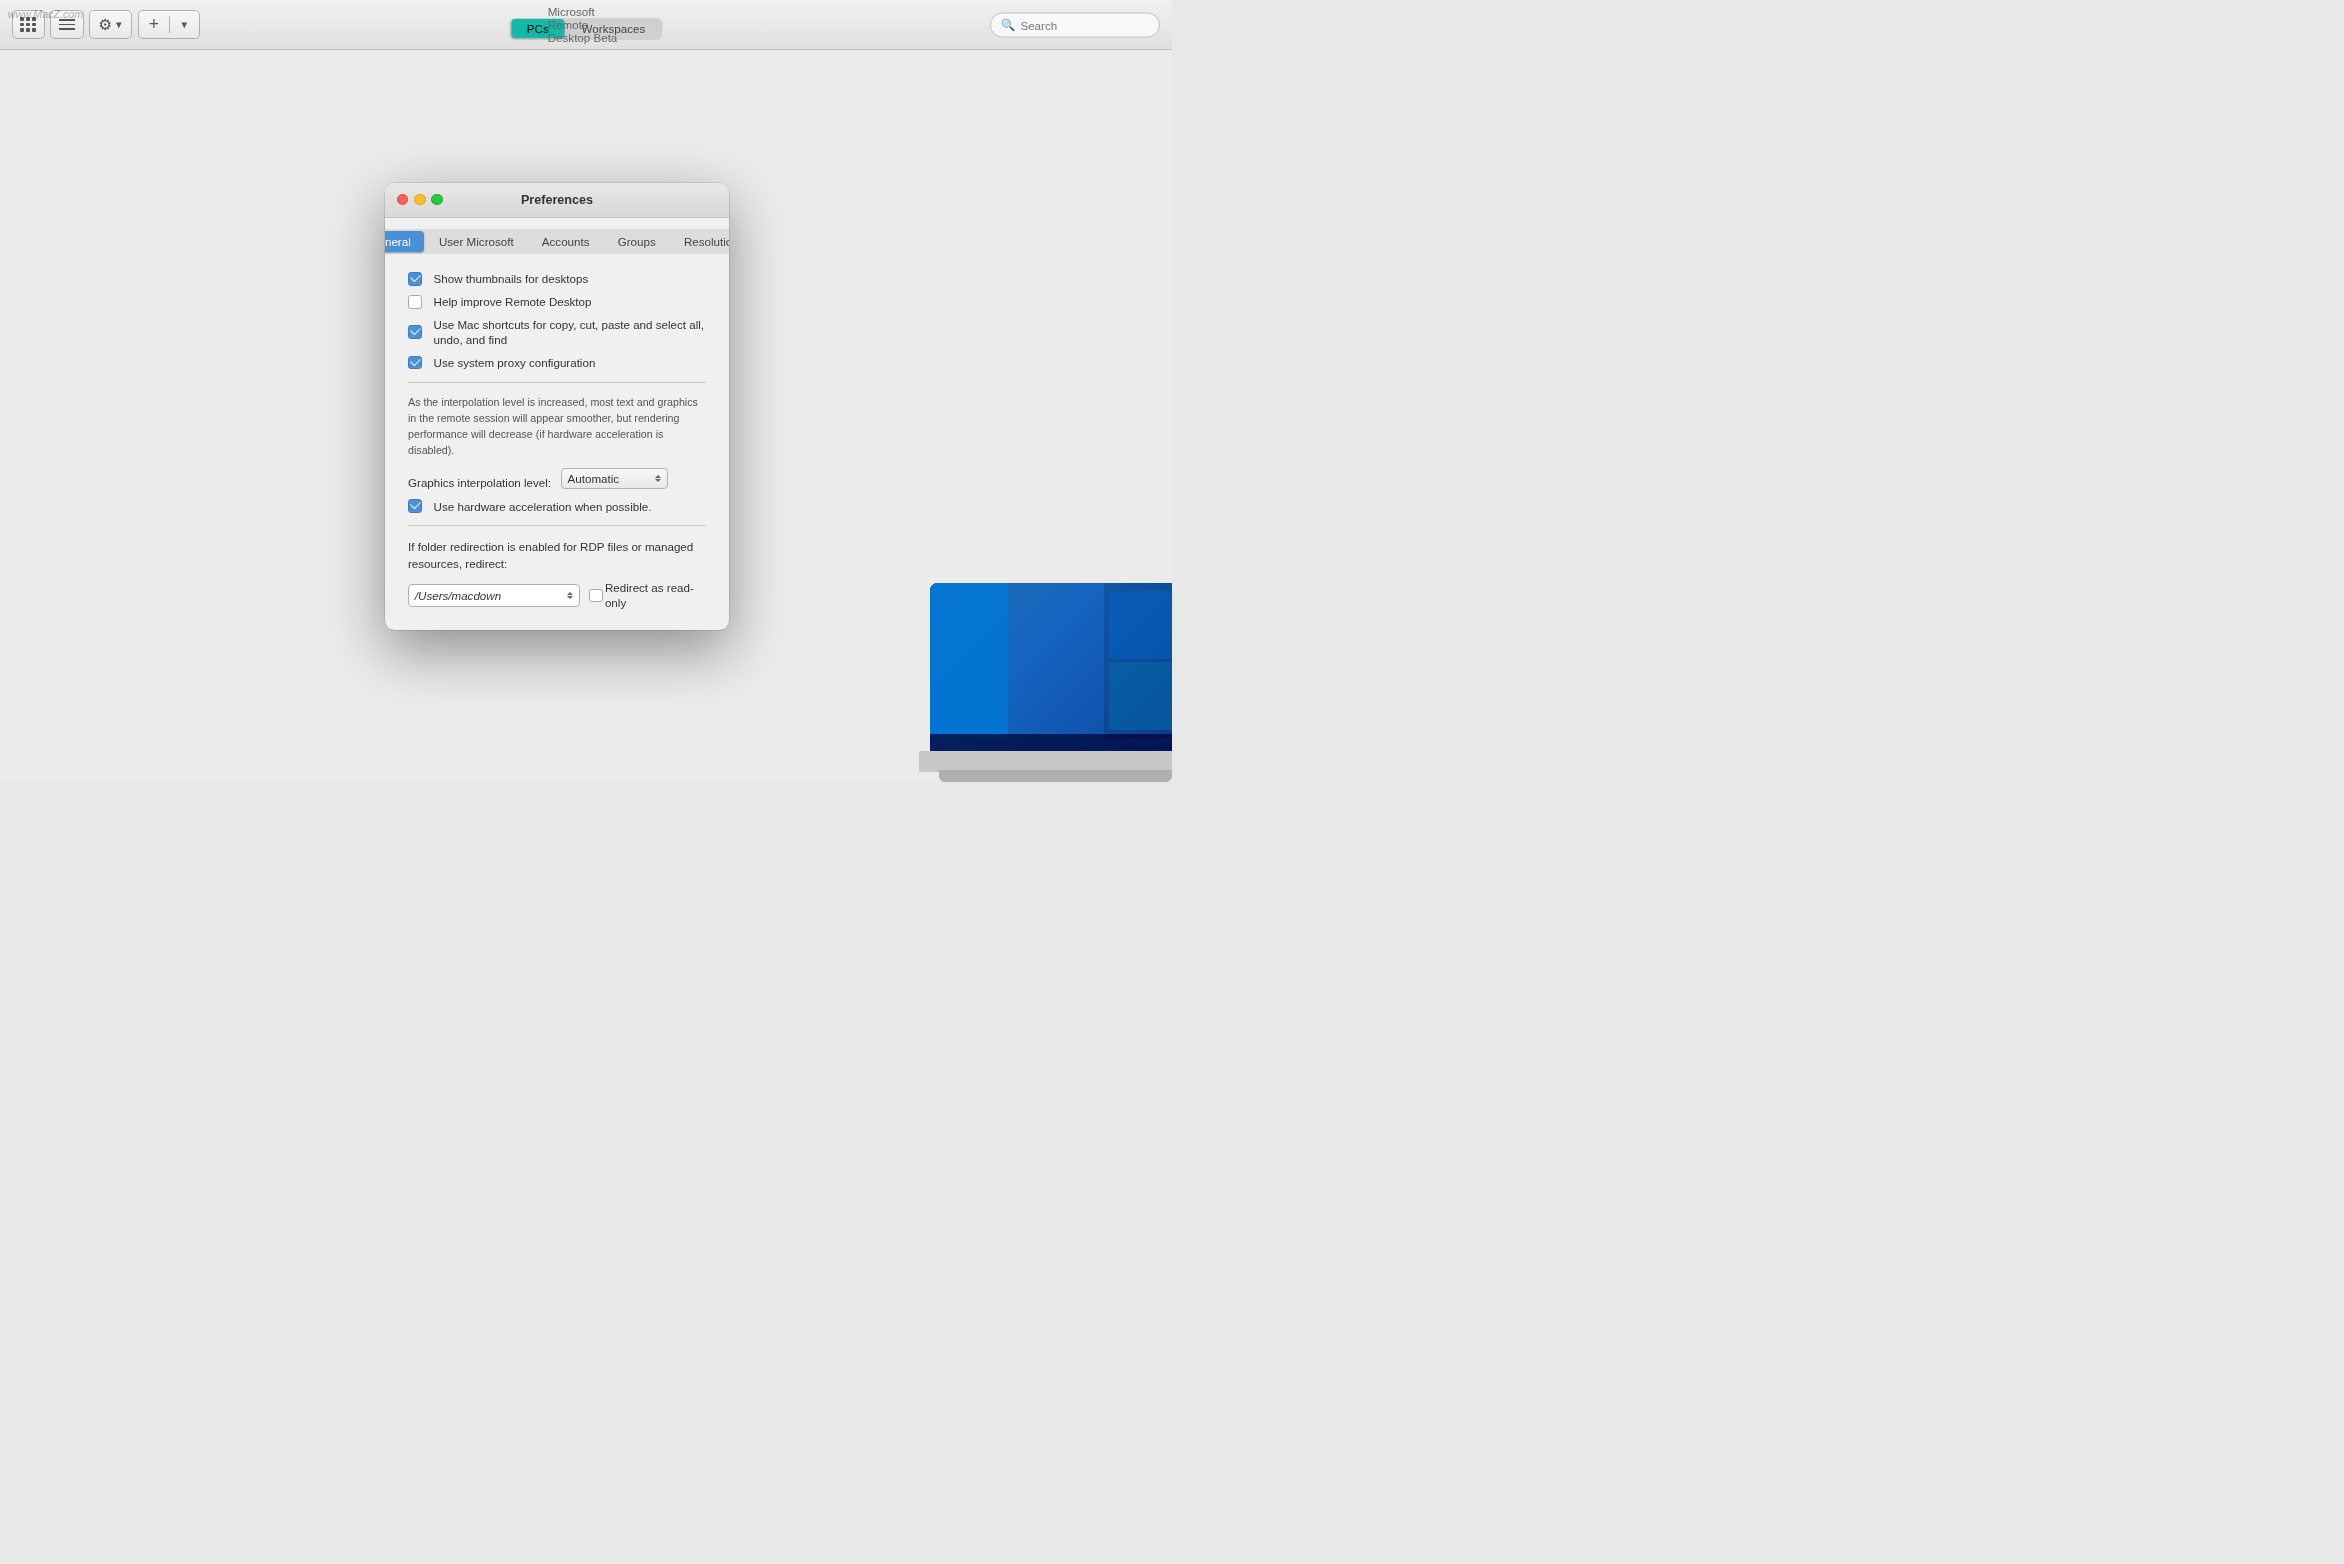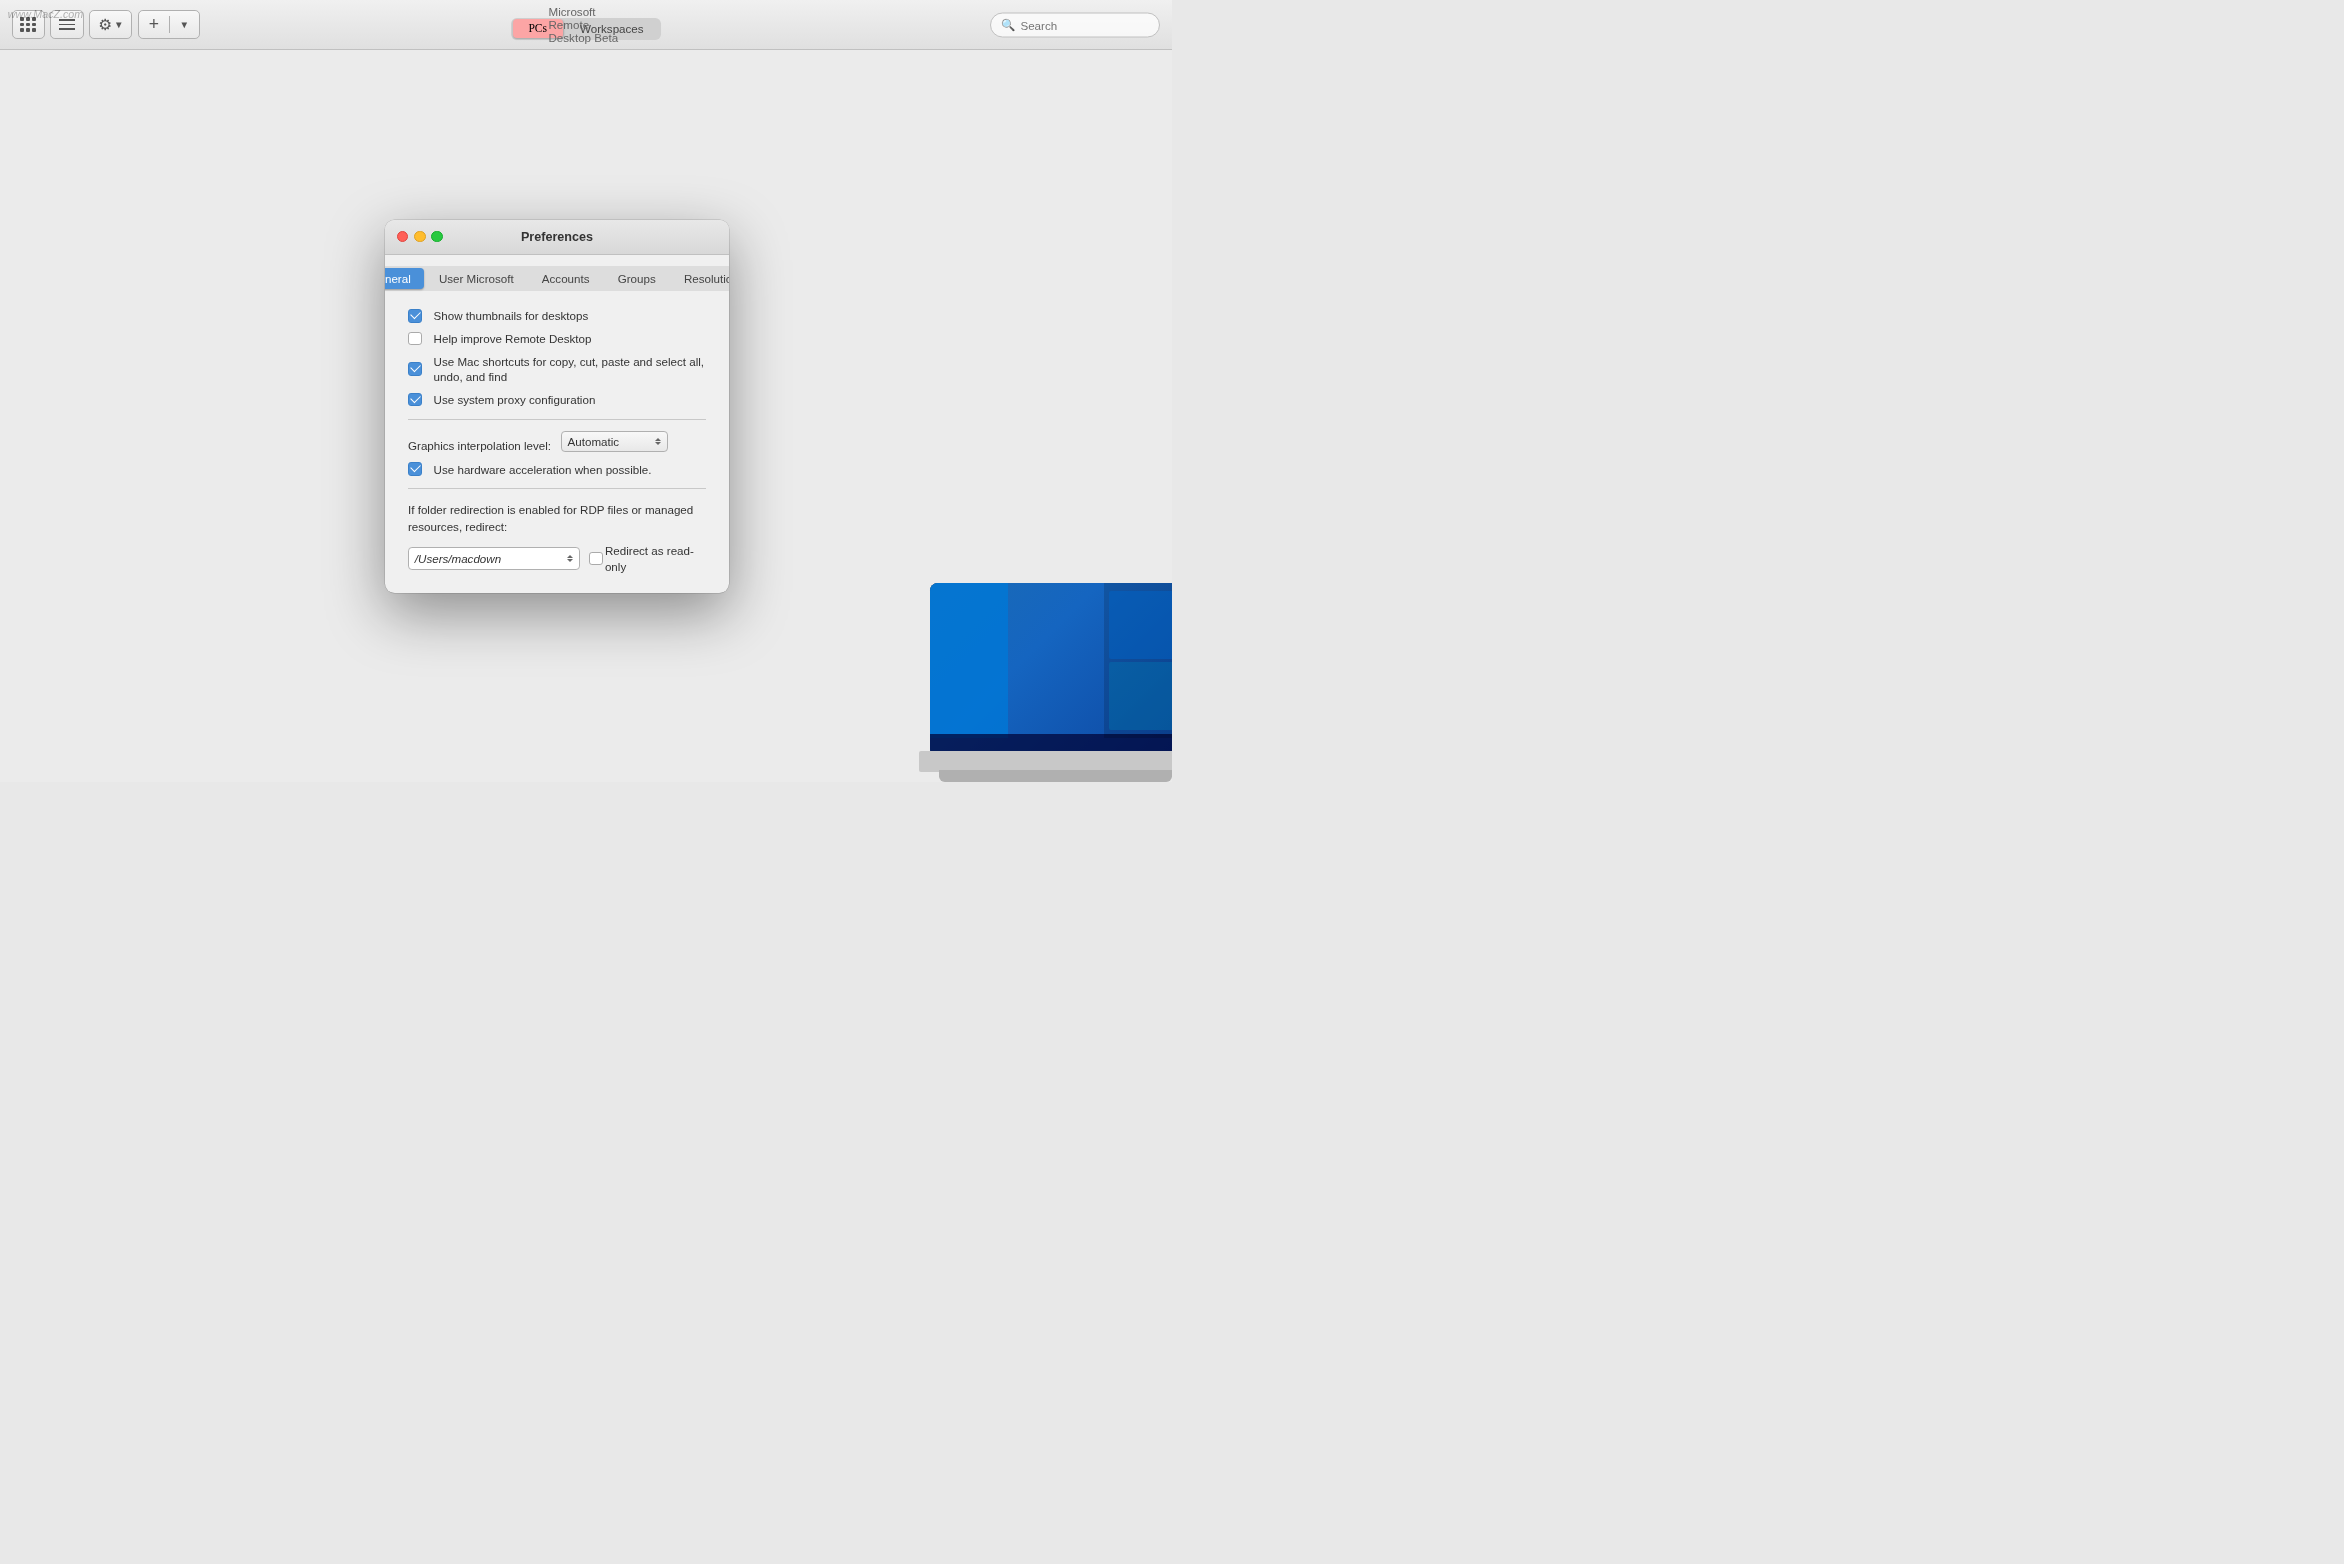--- a/index.html
+++ b/index.html
@@ -96,24 +96,23 @@
       padding: 2.9px 15.5px;
       border-radius: 3.9px;
       font-size: 11.6px;
       cursor: pointer;
       color: #444;
       border: none;
       background: transparent;
     }
 
     .seg-btn.active {
-      background: #fca5a5;
+      background: #14b8a6;
       color: #000;
       box-shadow: 0 1px 1.9px rgba(0,0,0,0.2);
-      font-family: Liberation Serif, serif;
     }
 
     .toolbar-right {
       position: absolute;
       right: 11.6px;
       top: 50%;
       transform: translateY(-50%);
     }
 
     .search-box {
@@ -593,20 +592,21 @@
           <label class="checkbox-label">Use Mac shortcuts for copy, cut, paste and select all, undo, and find</label>
         </div>
 
         <div class="checkbox-row">
           <input type="checkbox" class="checkbox-input" checked="" style="">
           <label class="checkbox-label">Use system proxy configuration</label>
         </div>
 
         <hr class="section-divider">
 
+        <p class="description-text">As the interpolation level is increased, most text and graphics in the remote session will appear smoother, but rendering performance will decrease (if hardware acceleration is disabled).</p>
 
         <div class="field-row">
           <span class="field-label">Graphics interpolation level:</span>
           <div class="select-wrapper">
             <span class="select-text">Automatic</span>
             <div class="select-arrows">
               <span class="up-arrow"></span>
               <span class="down-arrow"></span>
             </div>
           </div>

